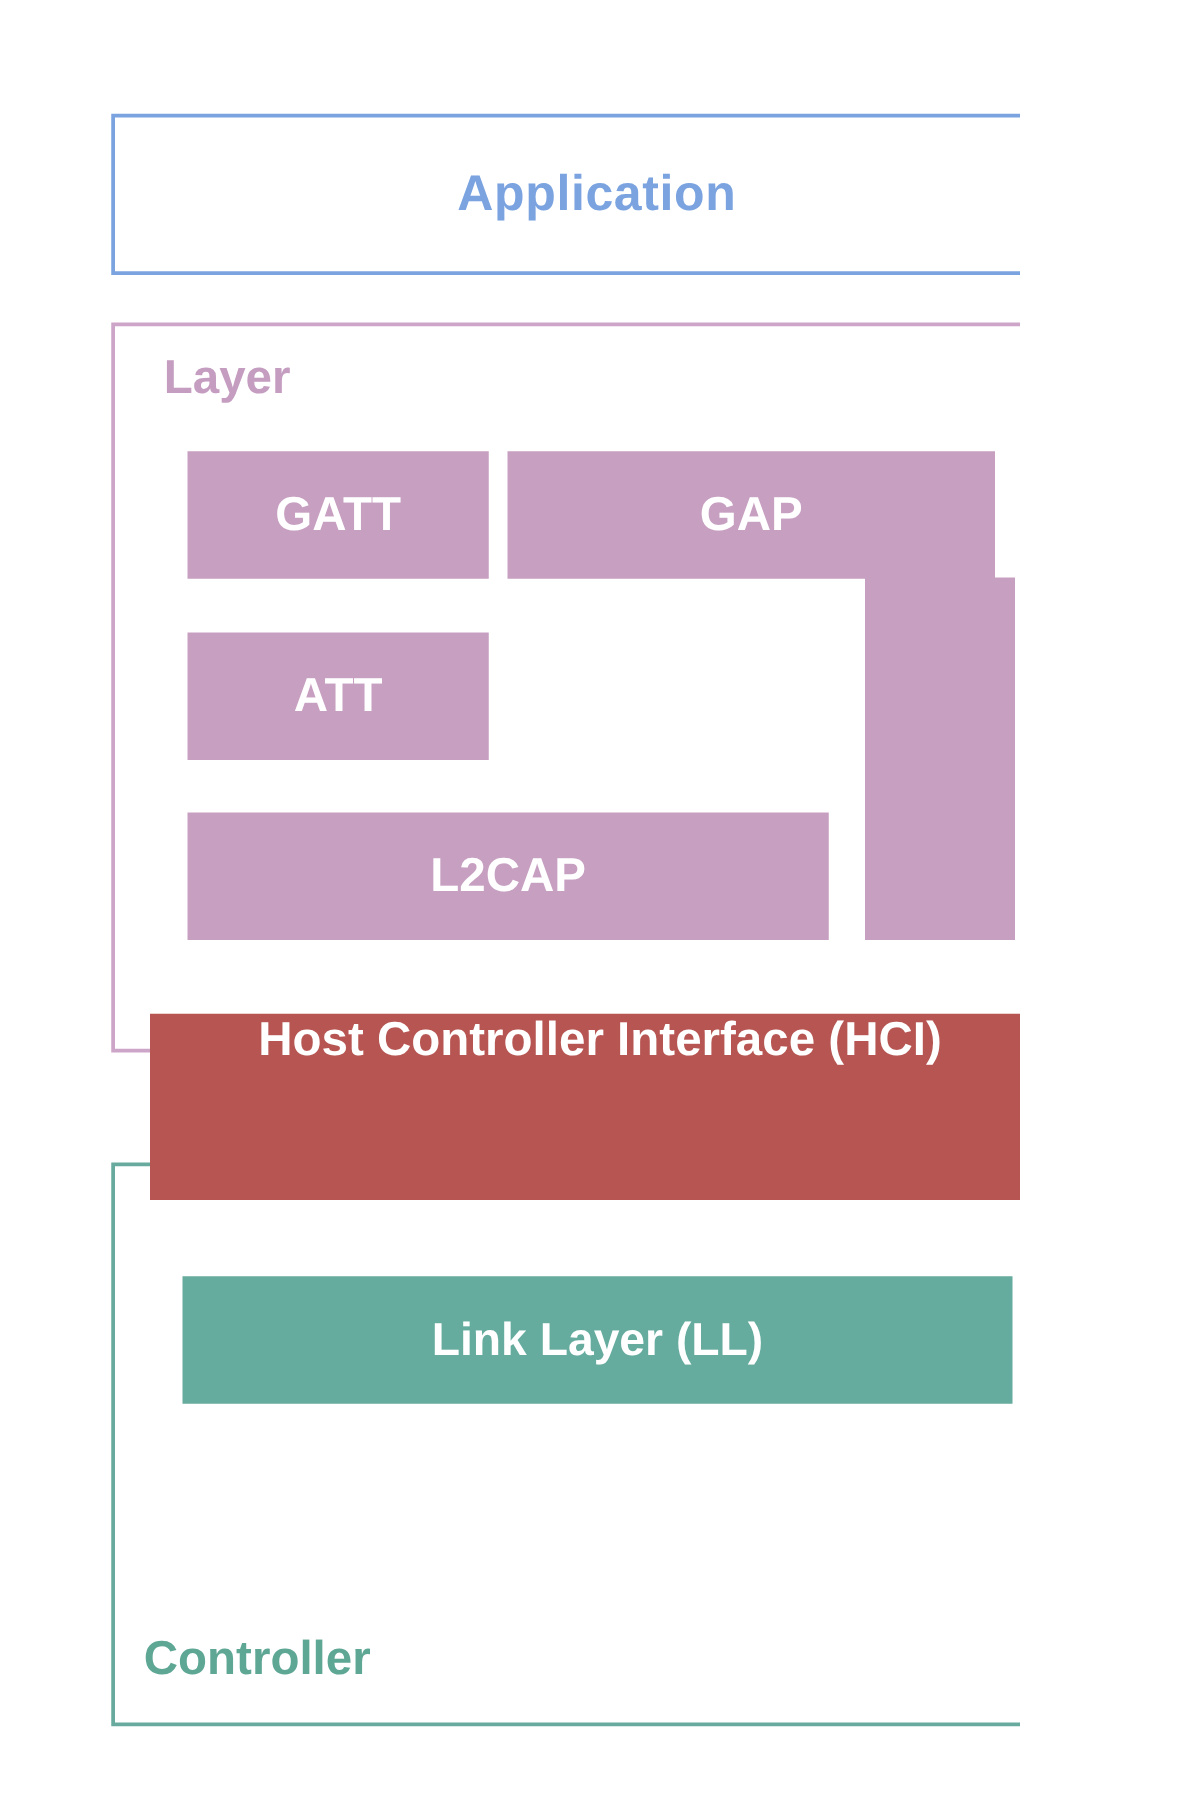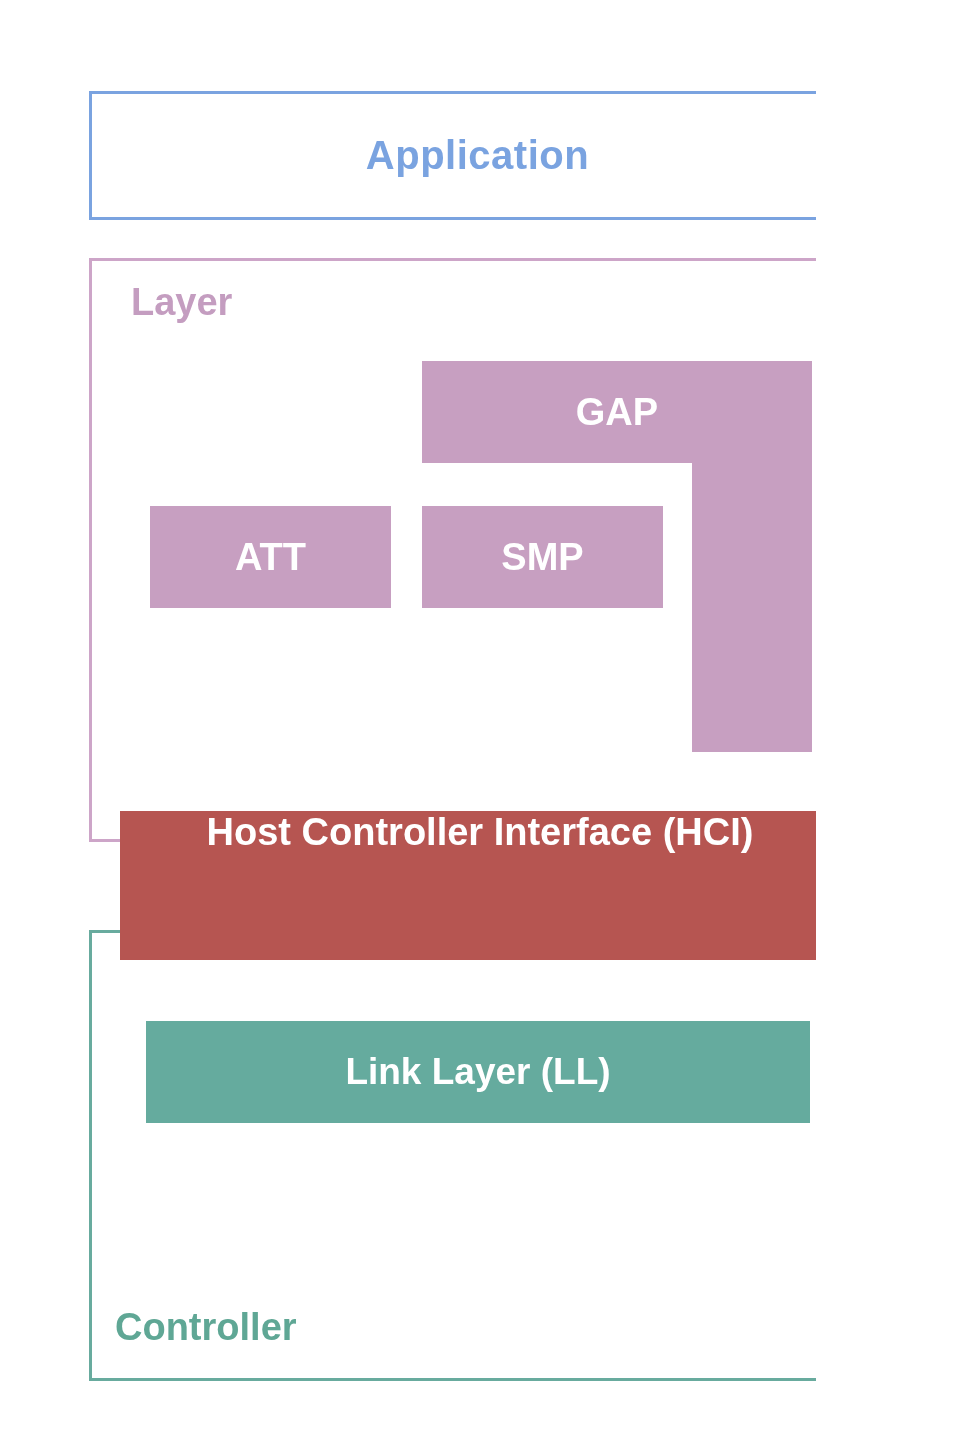--- a/index.html
+++ b/index.html
@@ -55,21 +55,21 @@
     background: var(--host-fill, #c79fc1);
     display: flex;
     align-items: center;
     justify-content: center;
     color: var(--block-text, #ffffff);
     font-size: 38px;
     font-weight: bold;
     z-index: 2;
   }
   .gatt  { left: 58px;  top: 100px; width: 241px; height: 102px; }
-  .gap   { left: 330px; top: 100px; width: 390px; height: 102px; }
+  .gap   { left: 314px; top: 100px; width: 390px; height: 102px; }
   .gap-arm { left: 600px; top: 201px; width: 120px; height: 290px; }
   .att   { left: 58px;  top: 245px; width: 241px; height: 102px; }
   .smp   { left: 330px; top: 245px; width: 241px; height: 102px; }
   .l2cap { left: 58px;  top: 389px; width: 513px; height: 102px; }
   
   .hci-box {
     position: absolute;
     left: 120px; top: 811px;
     width: 720px; height: 149px;
     background: var(--hci-fill, #b65551);
@@ -116,34 +116,37 @@
 
 <div class="canvas">
 
   <div class="outline-box app-box">
     <span class="app-label">Application</span>
   </div>
 
   <div class="outline-box host-box">
     <span class="host-label">Layer</span>
 
+    <div class="pink-block gatt">
+      <span>GATT</span>
+    </div>
 
     <div class="pink-block gap">
       <span>GAP</span>
     </div>
     <div class="pink-block gap-arm"></div>
 
     <div class="pink-block att">
       <span>ATT</span>
     </div>
 
-    <div class="pink-block smp">
-      <span>SMP</span>
+
+    <div class="pink-block l2cap">
+      <span>L2CAP</span>
     </div>
-
   </div>
 
   <div class="outline-box controller-box">
     <div class="teal-block link-layer">
       <span>Link Layer (LL)</span>
     </div>
 
 
     <span class="controller-label">Controller</span>
   </div>

